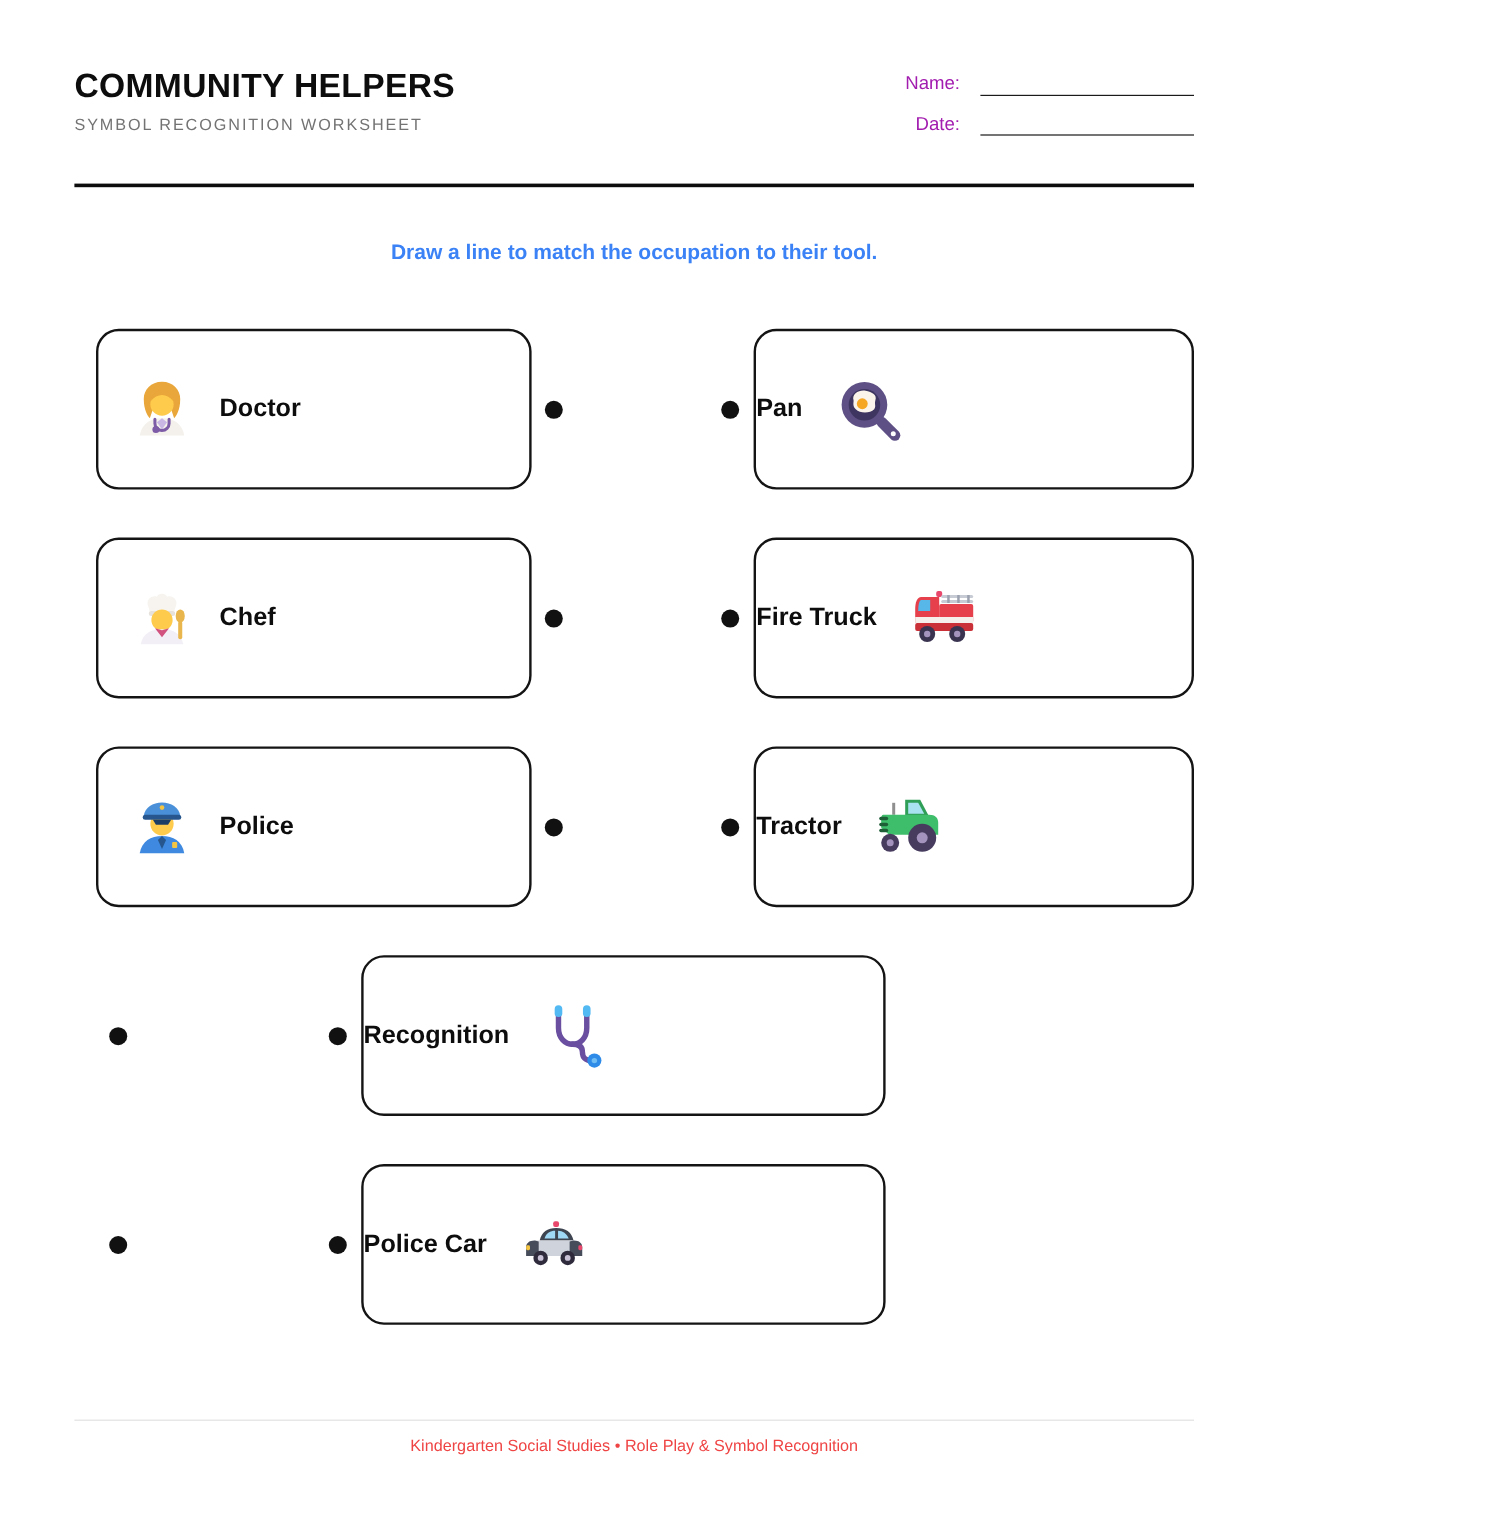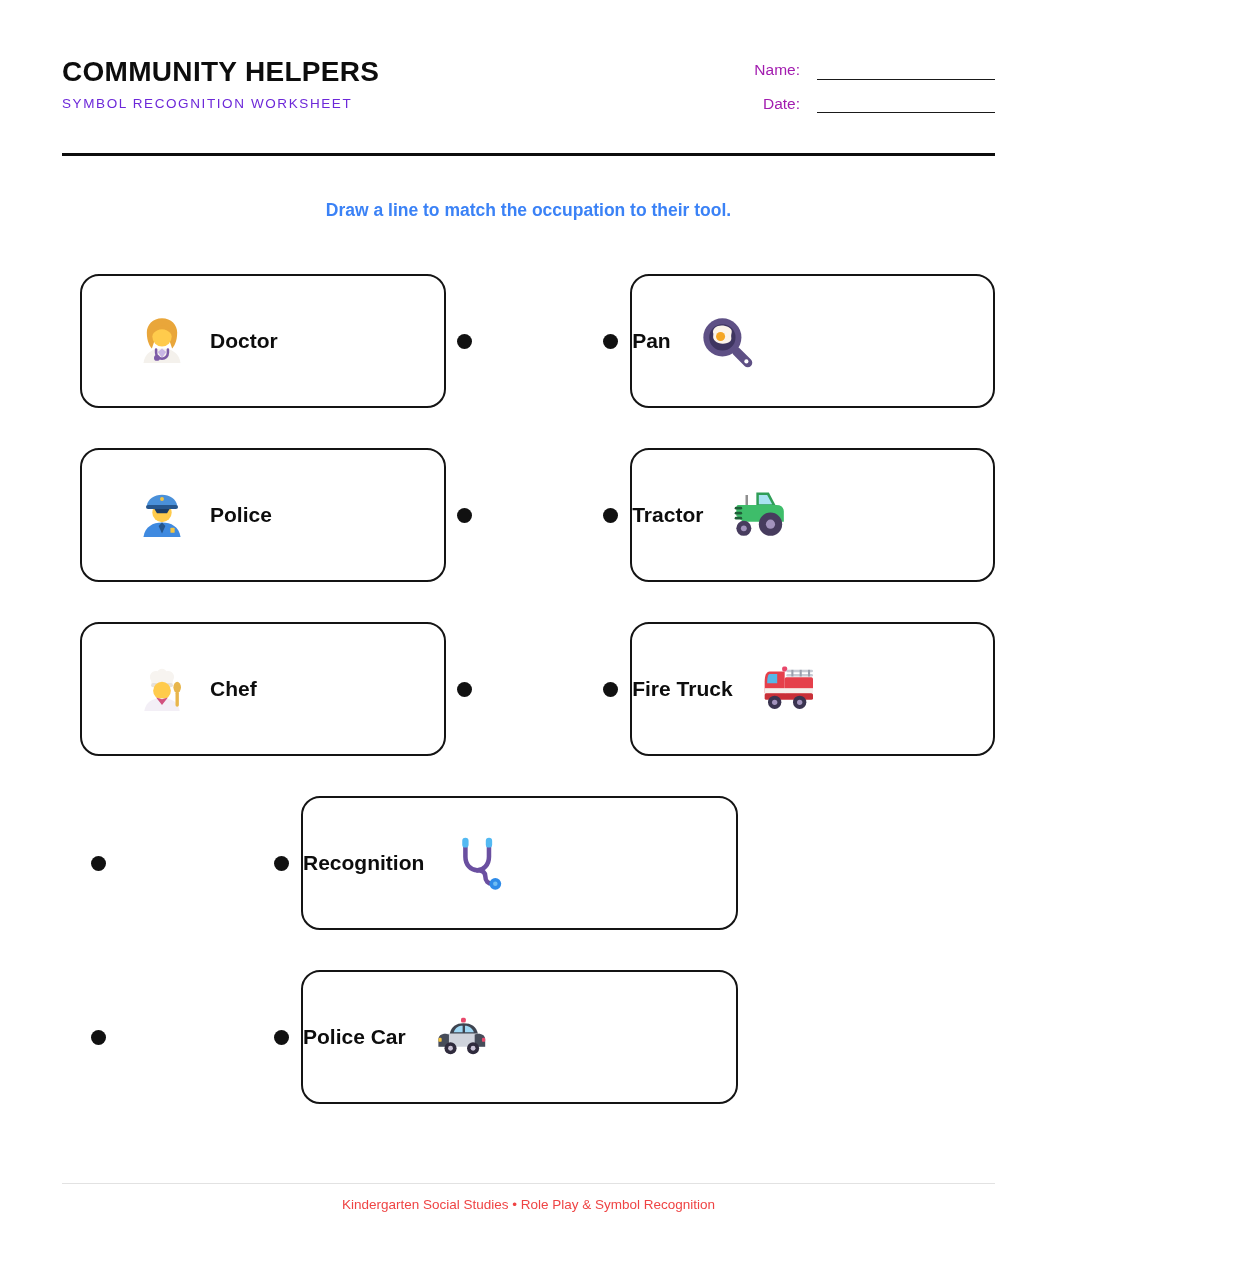--- a/index.html
+++ b/index.html
@@ -1,37 +1,37 @@
 <!DOCTYPE html>
 <html><head>
 <meta charset="utf-8">
 <style>
   * { margin:0; padding:0; box-sizing:border-box; }
   body { background:#ffffff; font-family:"Liberation Sans", sans-serif; }
   .page { width:1056px; height:1266px; background:#fff; padding:56px 61px 0 62px; position:relative; }
 
   header { display:flex; justify-content:space-between; }
   h1 { font-size:28px; font-weight:bold; letter-spacing:0.3px; color:#0d0d0d; }
-  .subtitle { margin-top:8px; font-size:13.5px; letter-spacing:1.6px; color:#6d28d9; }
+  .subtitle { margin-top:8px; font-size:13.5px; letter-spacing:1.6px; color:#737373; }
 
   .fields { padding-top:6px; }
   .field-row { display:flex; align-items:flex-end; justify-content:flex-end; gap:17px; margin-bottom:16px; }
   .field-label { font-size:15.5px; color:#a21caf; line-height:1; padding-bottom:2px; }
   .field-line { width:178px; height:14px; border-bottom:1.6px solid #1a1a1a; }
 
   .divider { height:3px; background:#0d0d0d; margin-top:24px; }
 
   .instruction { text-align:center; font-size:17.5px; font-weight:bold; color:#3b82f6; margin-top:44px; }
 
   .rows { margin-top:53px; margin-left:18px; display:flex; flex-direction:column; gap:40px; }
   .match-row { display:flex; align-items:center; }
 
   .card { width:437px; height:134px; border:2.5px solid #141414; border-radius:19px;
           background:#fff; display:flex; align-items:center; }
-  .left-card  { padding-left:53px; }
+  .left-card  { padding-left:26px; }
   .right-card { justify-content:flex-start; padding-right:46px; }
   .card-label { font-size:21px; font-weight:bold; color:#0d0d0d; white-space:nowrap; }
   .left-card  .card-label { margin-left:21px; }
   .right-card .card-label { margin-right:25px; }
   .icon-wrap { display:flex; justify-content:center; align-items:center; }
   .left-card  .icon-wrap { width:54px; }
   .right-card .icon-wrap { width:60px; }
   .icon-wrap svg { display:block; }
 
   .mid { width:221px; display:flex; justify-content:space-between; align-items:center;
@@ -91,60 +91,20 @@
       <div class="card right-card">
         <span class="card-label">Pan</span>
         <span class="icon-wrap">
           <svg width="58" height="58" viewBox="0 0 64 64">
             <path d="M44 44 L56 56" stroke="#5E5085" stroke-width="10" stroke-linecap="round"></path>
             <circle cx="54.5" cy="54.5" r="2.3" fill="#ffffff"></circle>
             <circle cx="28" cy="28" r="21" fill="#5E5085"></circle>
             <circle cx="28" cy="28" r="14.5" fill="#3E3560"></circle>
             <path d="M18 24c-2-6 5-10 11-9 6 1 11 4 9 9-1 4 1 5-1 8-4 4-13 4-17 0-3-3-2-5-2-8z" fill="#FBF4EA"></path>
             <circle cx="26" cy="27" r="5" fill="#F5A623"></circle>
-          </svg>
-        </span>
-      </div>
-    </div>
-
-    <div class="match-row">
-      <div class="card left-card">
-        <span class="icon-wrap">
-          <svg width="54" height="54" viewBox="0 0 64 64">
-            <circle cx="32" cy="29" r="11.5" fill="#FFCB4C"></circle>
-            <path d="M14 21c1-8 9-13 18-13s17 5 18 13z" fill="#4A90D9"></path>
-            <rect x="13" y="20" width="38" height="5" rx="2.5" fill="#26568D"></rect>
-            <path d="M23 25h18l-3 5H26z" fill="#1C3D66"></path>
-            <circle cx="32" cy="13" r="2.3" fill="#F4C542"></circle>
-            <path d="M10 58c2-12 11-17 22-17s20 5 22 17z" fill="#3F8AE0"></path>
-            <path d="M32 41l-4 4 4 9 4-9z" fill="#26568D"></path>
-            <rect x="42" y="47" width="5" height="6" rx="1" fill="#F4C542"></rect>
-          </svg>
-        </span>
-        <span class="card-label">Police</span>
-      </div>
-      <div class="mid">
-        <span class="dot"></span>
-        <span class="dot"></span>
-      </div>
-      <div class="card right-card">
-        <span class="card-label">Tractor</span>
-        <span class="icon-wrap">
-          <svg width="60" height="54" viewBox="0 0 72 64">
-            <rect x="21" y="8" width="3" height="12" fill="#8F8F8F"></rect>
-            <path d="M34 5h15l9 17H34z" fill="#2F9E57"></path>
-            <path d="M37 8h10l6 11H37z" fill="#A8E2F0"></path>
-            <path d="M12 20h46c6 0 9 3 9 8v12H18l-8-7v-9c0-3 1-4 2-4z" fill="#3EBD6A"></path>
-            <rect x="8" y="22" width="9" height="3.5" rx="1.75" fill="#1F5F38"></rect>
-            <rect x="8" y="28" width="9" height="3.5" rx="1.75" fill="#1F5F38"></rect>
-            <rect x="8" y="34" width="9" height="3.5" rx="1.75" fill="#1F5F38"></rect>
-            <circle cx="51" cy="43" r="14" fill="#473C5E"></circle>
-            <circle cx="51" cy="43" r="5.5" fill="#A393BD"></circle>
-            <circle cx="19" cy="48" r="9" fill="#473C5E"></circle>
-            <circle cx="19" cy="48" r="3.5" fill="#A393BD"></circle>
           </svg>
         </span>
       </div>
     </div>
 
     <div class="match-row">
       <div class="card left-card">
         <span class="icon-wrap">
           <svg width="54" height="54" viewBox="0 0 64 64">
             <path d="M19 22c-4-7 2-13 8-11 1-4 9-4 10 0 6-2 12 4 8 11l-1 5H20z" fill="#F7F4F0"></path>
@@ -180,20 +140,60 @@
             <circle cx="20" cy="48" r="8" fill="#3A3450"></circle>
               <circle cx="20" cy="48" r="3.2" fill="#A393BD"></circle>
             <circle cx="50" cy="48" r="8" fill="#3A3450"></circle>
               <circle cx="50" cy="48" r="3.2" fill="#A393BD"></circle>
           </svg>
         </span>
       </div>
     </div>
 
     <div class="match-row">
+      <div class="card left-card">
+        <span class="icon-wrap">
+          <svg width="54" height="54" viewBox="0 0 64 64">
+            <circle cx="32" cy="29" r="11.5" fill="#FFCB4C"></circle>
+            <path d="M14 21c1-8 9-13 18-13s17 5 18 13z" fill="#4A90D9"></path>
+            <rect x="13" y="20" width="38" height="5" rx="2.5" fill="#26568D"></rect>
+            <path d="M23 25h18l-3 5H26z" fill="#1C3D66"></path>
+            <circle cx="32" cy="13" r="2.3" fill="#F4C542"></circle>
+            <path d="M10 58c2-12 11-17 22-17s20 5 22 17z" fill="#3F8AE0"></path>
+            <path d="M32 41l-4 4 4 9 4-9z" fill="#26568D"></path>
+            <rect x="42" y="47" width="5" height="6" rx="1" fill="#F4C542"></rect>
+          </svg>
+        </span>
+        <span class="card-label">Police</span>
+      </div>
+      <div class="mid">
+        <span class="dot"></span>
+        <span class="dot"></span>
+      </div>
+      <div class="card right-card">
+        <span class="card-label">Tractor</span>
+        <span class="icon-wrap">
+          <svg width="60" height="54" viewBox="0 0 72 64">
+            <rect x="21" y="8" width="3" height="12" fill="#8F8F8F"></rect>
+            <path d="M34 5h15l9 17H34z" fill="#2F9E57"></path>
+            <path d="M37 8h10l6 11H37z" fill="#A8E2F0"></path>
+            <path d="M12 20h46c6 0 9 3 9 8v12H18l-8-7v-9c0-3 1-4 2-4z" fill="#3EBD6A"></path>
+            <rect x="8" y="22" width="9" height="3.5" rx="1.75" fill="#1F5F38"></rect>
+            <rect x="8" y="28" width="9" height="3.5" rx="1.75" fill="#1F5F38"></rect>
+            <rect x="8" y="34" width="9" height="3.5" rx="1.75" fill="#1F5F38"></rect>
+            <circle cx="51" cy="43" r="14" fill="#473C5E"></circle>
+            <circle cx="51" cy="43" r="5.5" fill="#A393BD"></circle>
+            <circle cx="19" cy="48" r="9" fill="#473C5E"></circle>
+            <circle cx="19" cy="48" r="3.5" fill="#A393BD"></circle>
+          </svg>
+        </span>
+      </div>
+    </div>
+
+    <div class="match-row">
       <div class="mid">
         <span class="dot"></span>
         <span class="dot"></span>
       </div>
       <div class="card right-card">
         <span class="card-label">Recognition</span>
         <span class="icon-wrap">
           <svg width="58" height="58" viewBox="0 0 64 64">
             <path d="M17 12v13c0 9 6 15 13 15" fill="none" stroke="#6A4FA0" stroke-width="5" stroke-linecap="round"></path>
             <path d="M43 12v13c0 9-6 15-13 15" fill="none" stroke="#6A4FA0" stroke-width="5" stroke-linecap="round"></path>

